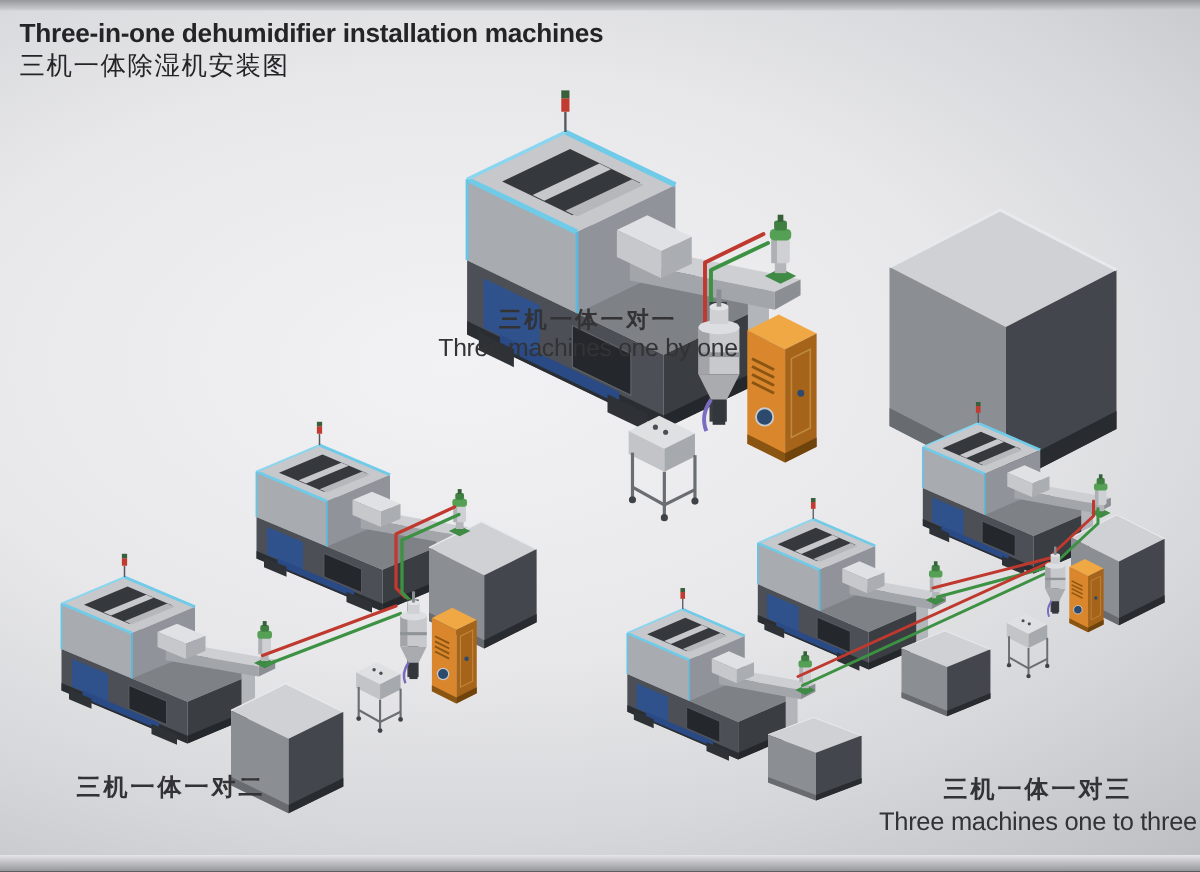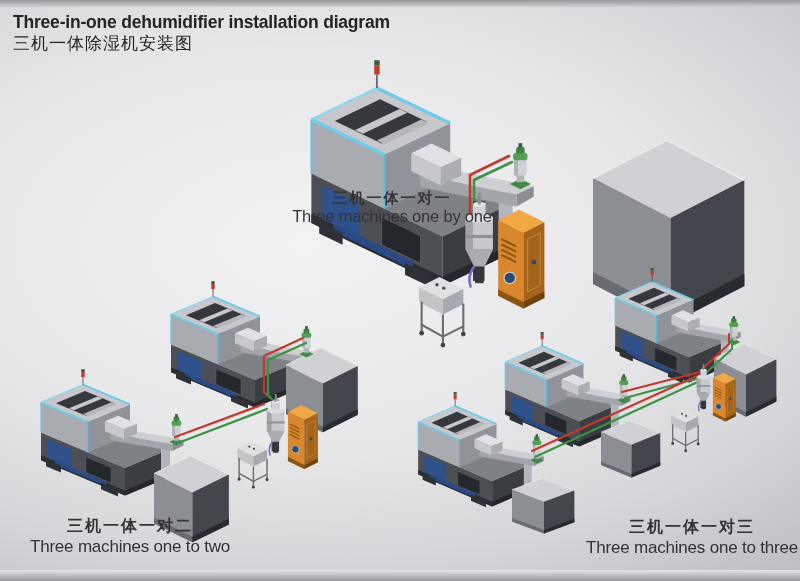--- a/index.html
+++ b/index.html
@@ -12,24 +12,24 @@
     background:linear-gradient(to bottom,#97989c,#cfd0d3);}
   .bottom-strip{position:absolute;left:0;top:570px;width:800px;height:11px;
     background:linear-gradient(to bottom,#e6e6e8,#94959a);}
   .title-block{position:absolute;left:13px;top:11px;color:#242427;}
   .title-en{font-size:17.5px;font-weight:bold;letter-spacing:-0.2px;margin:0;line-height:22px;}
   .title-zh{font-size:17px;font-weight:normal;margin:0;line-height:22px;letter-spacing:1px;}
   .scene{position:absolute;left:0;top:0;}
   .grp-label{position:absolute;text-align:center;color:#333336;}
   .grp-label .zh{font-weight:bold;letter-spacing:2px;}
   .grp-label .en{letter-spacing:-0.2px;text-align:center;}
-  .label-1{left:270px;top:188px;width:244px;}
+  .label-1{left:270px;top:204px;width:244px;}
   .label-1 .zh{font-size:15px;line-height:19px;}
   .label-1 .en{font-size:16.5px;line-height:19px;}
-  .label-2{left:24px;top:515px;width:212px;}
+  .label-2{left:8px;top:515px;width:212px;}
   .label-2 .zh{font-size:16px;line-height:22px;}
   .label-2 .en{font-size:17px;line-height:20px;}
   .label-3{left:580px;top:516px;width:224px;}
   .label-3 .zh{font-size:16px;line-height:22px;}
   .label-3 .en{font-size:17px;line-height:20px;}
 </style>
 </head>
 <body>
 
 <div class="stage">
@@ -187,31 +187,30 @@
         <path d="M703,377 L625,398" stroke="#3d9143"></path>
         <path d="M699,375 L532,451" stroke="#c0392e"></path>
         <path d="M702,380 L535,457" stroke="#3d9143"></path>
       </g>
       <use href="#dehu" transform="translate(690,355) scale(0.52)"></use>
       <use href="#cart" transform="translate(668,406) scale(0.52)"></use>
     </g>
   </svg>
 
   <header class="title-block">
-    <h1 class="title-en">Three-in-one dehumidifier installation diagram</h1>
+    <h1 class="title-en">Three-in-one dehumidifier installation machines</h1>
     <h2 class="title-zh">三机一体除湿机安装图</h2>
   </header>
 
   <div class="grp-label label-1">
     <div class="zh">三机一体一对一</div>
     <div class="en">Three machines one by one</div>
   </div>
   <div class="grp-label label-2">
     <div class="zh">三机一体一对二</div>
-    <div class="en">Three machines one to two</div>
   </div>
   <div class="grp-label label-3">
     <div class="zh">三机一体一对三</div>
     <div class="en">Three machines one to three</div>
   </div>
 
   <div class="bottom-strip"></div>
 </div>
 
 </body></html>

